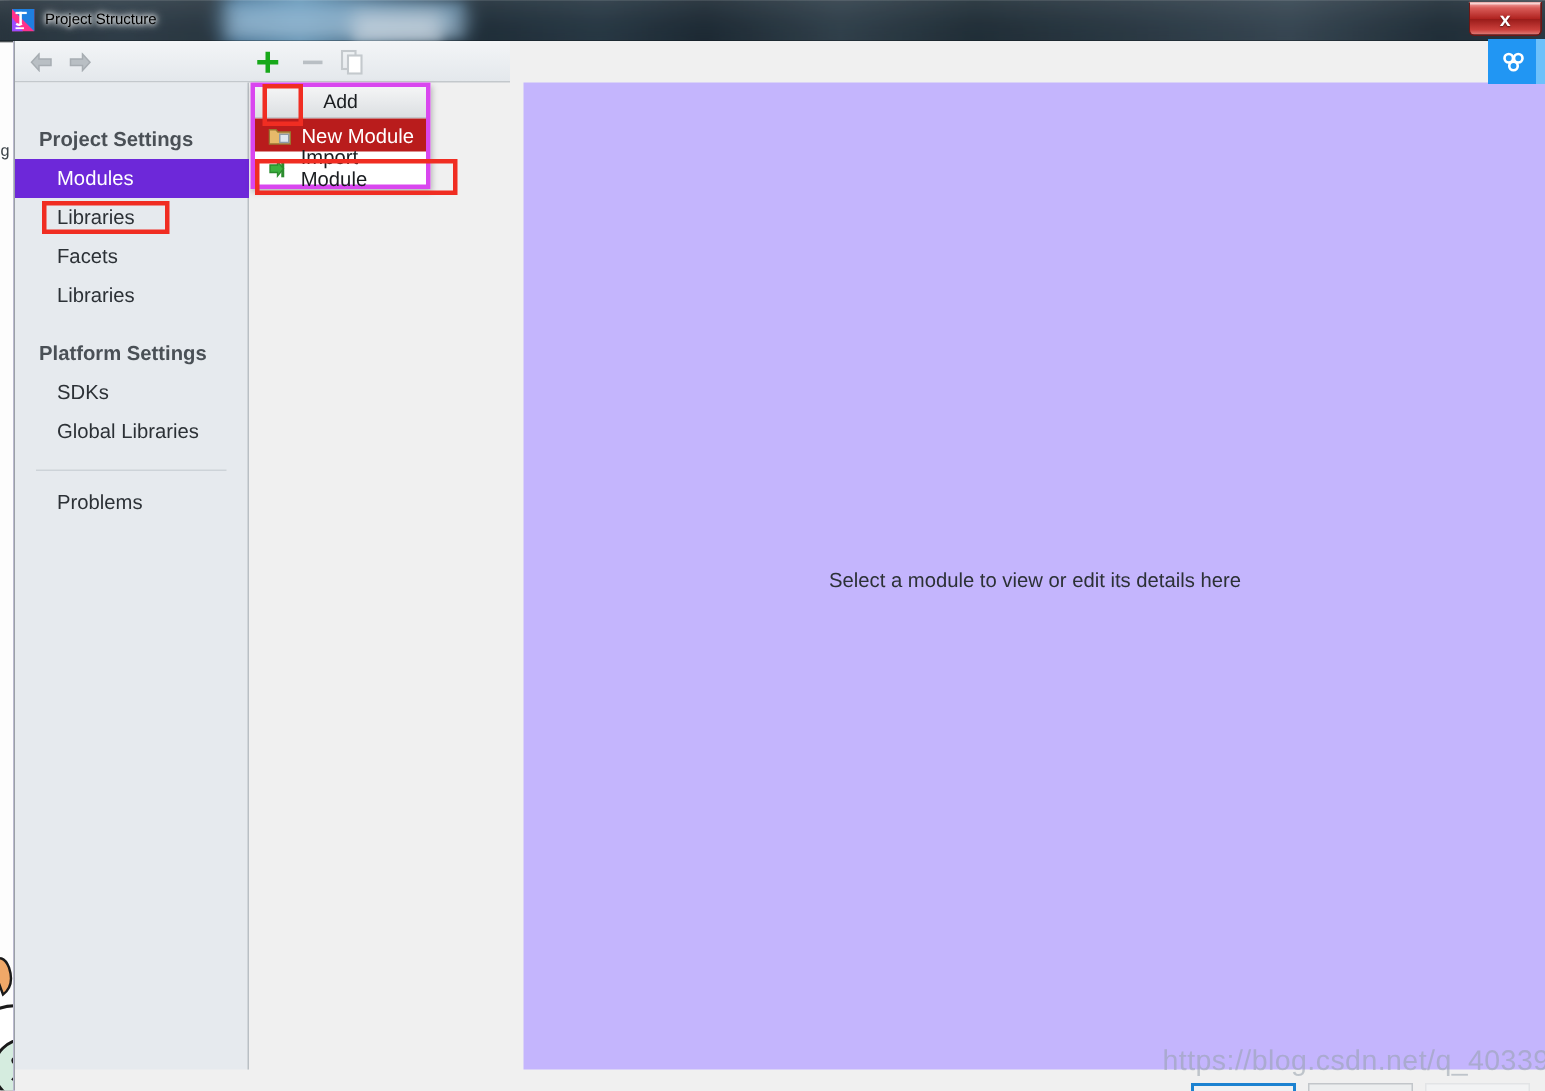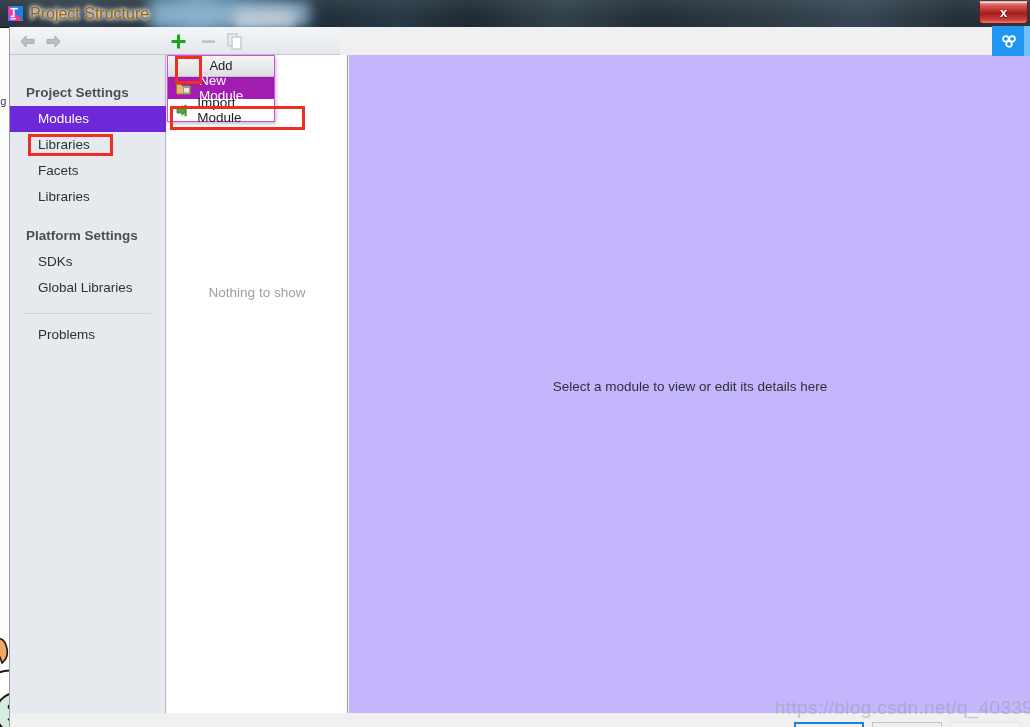--- a/index.html
+++ b/index.html
@@ -77,22 +77,22 @@
     background: #dce9f4; opacity: .9; filter: blur(3px); border-radius: 2px;
   }
 
   .win-title-wrap {
     position: absolute; left: 8px; top: 0; height: 27px;
     display: flex; align-items: center; gap: 7px;
     z-index: 5;
   }
   .ij-icon { width: 15px; height: 15px; display:block; }
   .win-title {
-    font-size: 16px;
-    color: #a16207;
+    font-size: 10px;
+    color: #000000;
     font-family: "Liberation Sans", sans-serif;
     text-shadow: 0 0 3px #ffffff, 0 0 5px #ffffff, 0 0 7px #ffffff;
     white-space: nowrap;
     text-align: right;
   }
 
   .close-btn {
     position: absolute; right: 2px; top: 1px;
     width: 47px; height: 21px;
     background: linear-gradient(to bottom,#f3a6a4 0%, #d95b58 16%, #b02320 50%, #991b19 51%, #cb3f3b 85%, #e07b78 100%);
@@ -213,43 +213,43 @@
     position: absolute; left: 0; right: 0; top: 324px;
     text-align: center;
     color: #2c3136; font-size: 13.5px;
     font-family: "Liberation Sans", sans-serif;
   }
 
   
   .addmenu {
     position: absolute;
     left: 157px; top: 28px;
-    width: 108px;
+    width: 120px;
     background: #ffffff;
-    border: 1px solid #d946ef;
+    border: 3px solid #d946ef;
     box-shadow: 1px 2px 4px rgba(0,0,0,.25);
     z-index: 20;
     box-sizing: border-box;
   }
   .addmenu-title {
     height: 20px; line-height: 20px;
     text-align: center;
     font-size: 13px; color: #1a1d20;
     background: linear-gradient(to bottom,#f4f5f6,#dcdfe2);
     border-bottom: 1px solid #c2c6ca;
     font-family: "Liberation Sans", sans-serif;
   }
   .addmenu-item {
     display: flex; align-items: center; gap: 7px;
     height: 22px; padding-left: 8px;
     font-size: 13.5px; color: #1a1d20;
     font-family: "Liberation Sans", sans-serif;
     cursor: pointer;
   }
-  .addmenu-item.hl { background: #a21caf; color: #ffffff; }
+  .addmenu-item.hl { background: #b91c1c; color: #ffffff; }
   .mi-icon { width: 16px; height: 16px; display: flex; align-items:center; justify-content:center;}
 
   
   .redbox {
     position: absolute;
     border: 3px solid #f02d22;
     box-sizing: border-box;
     z-index: 40;
     pointer-events: none;
   }
@@ -415,23 +415,20 @@
       <div class="nav-item">Libraries</div>
 
       <div class="nav-group">Platform Settings</div>
       <div class="nav-item">SDKs</div>
       <div class="nav-item">Global Libraries</div>
 
       <div class="nav-sep"></div>
       <div class="nav-item">Problems</div>
     </div>
 
-    <div class="modlist">
-      <div class="nothing">Nothing to show</div>
-    </div>
 
     <div class="detail">
       <div class="detail-msg">Select a module to view or edit its details here</div>
     </div>
 
     <div class="addmenu">
       <div class="addmenu-title">Add</div>
       <div class="addmenu-item hl">
         <span class="mi-icon">
           <svg width="15" height="13" viewBox="0 0 15 13">

